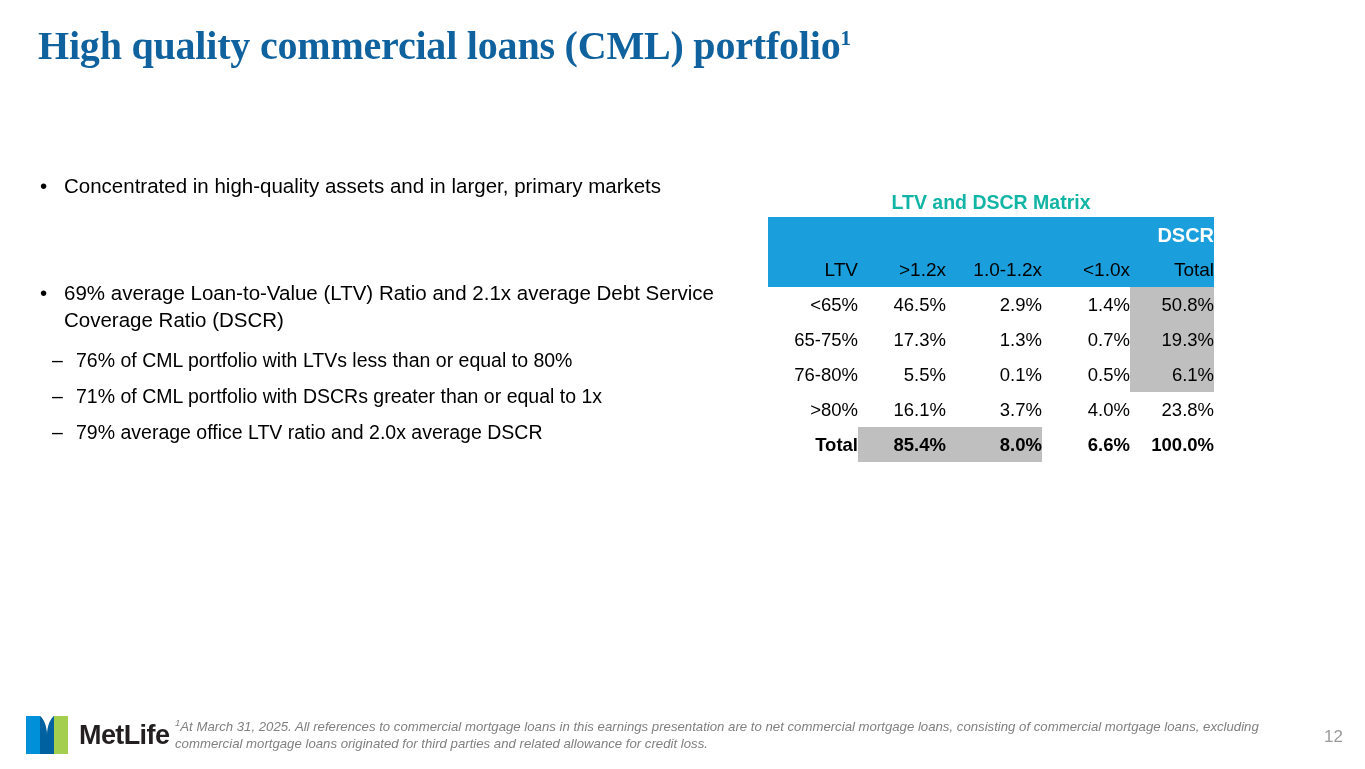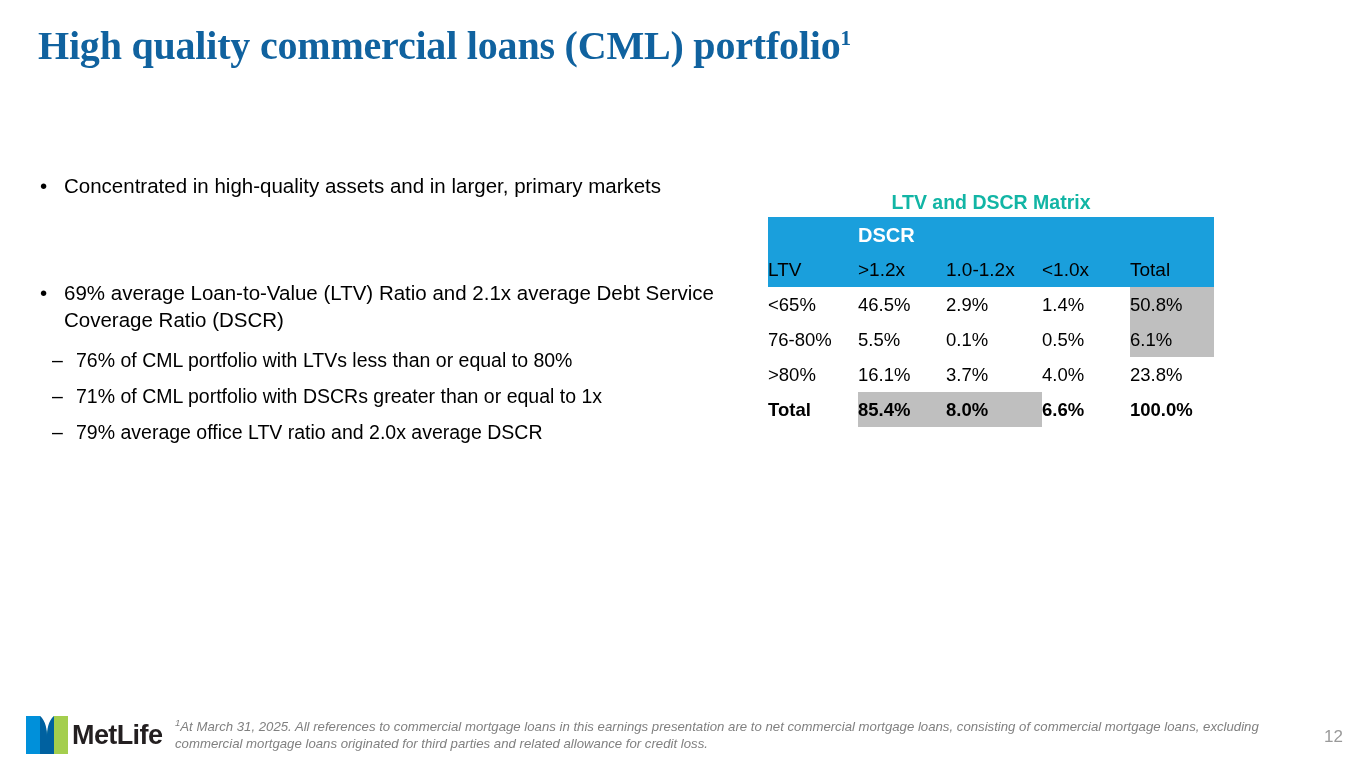--- a/index.html
+++ b/index.html
@@ -99,21 +99,21 @@
 
   table.matrix {
     border-collapse: collapse;
     width: 446px;
     table-layout: fixed;
   }
 
   table.matrix td, table.matrix th {
     font-size: 18.5px;
     height: 35px;
-    text-align: left;
+    text-align: right;
     vertical-align: middle;
     color: #000000;
     font-weight: normal;
     padding: 0;
   }
 
   .col-ltv   { width: 90px; }
   .col-a     { width: 88px; }
   .col-b     { width: 96px; }
   .col-c     { width: 88px; }
@@ -148,21 +148,21 @@
     width: 1365px;
     height: 66px;
   }
 
   .logo {
     position: absolute;
     left: 24px;
     top: 10px;
     display: flex;
     align-items: center;
-    gap: 2px;
+    gap: 9px;
   }
   .logo-mark { width: 46px; height: 44px; display: block; }
   .logo-text {
     font-size: 27px;
     font-weight: bold;
     color: #231f20;
     letter-spacing: -0.6px;
     font-family: "Liberation Sans", sans-serif;
   }
 
@@ -262,20 +262,27 @@
         </tr>
 
         <tr>
           <td class="rowlabel">&lt;65%</td>
           <td>46.5%</td>
           <td>2.9%</td>
           <td>1.4%</td>
           <td class="totalcol shade">50.8%</td>
         </tr>
 
+        <tr>
+          <td class="rowlabel">65-75%</td>
+          <td>17.3%</td>
+          <td>1.3%</td>
+          <td>0.7%</td>
+          <td class="totalcol shade">19.3%</td>
+        </tr>
 
         <tr>
           <td class="rowlabel">76-80%</td>
           <td>5.5%</td>
           <td>0.1%</td>
           <td>0.5%</td>
           <td class="totalcol shade">6.1%</td>
         </tr>
 
         <tr>

